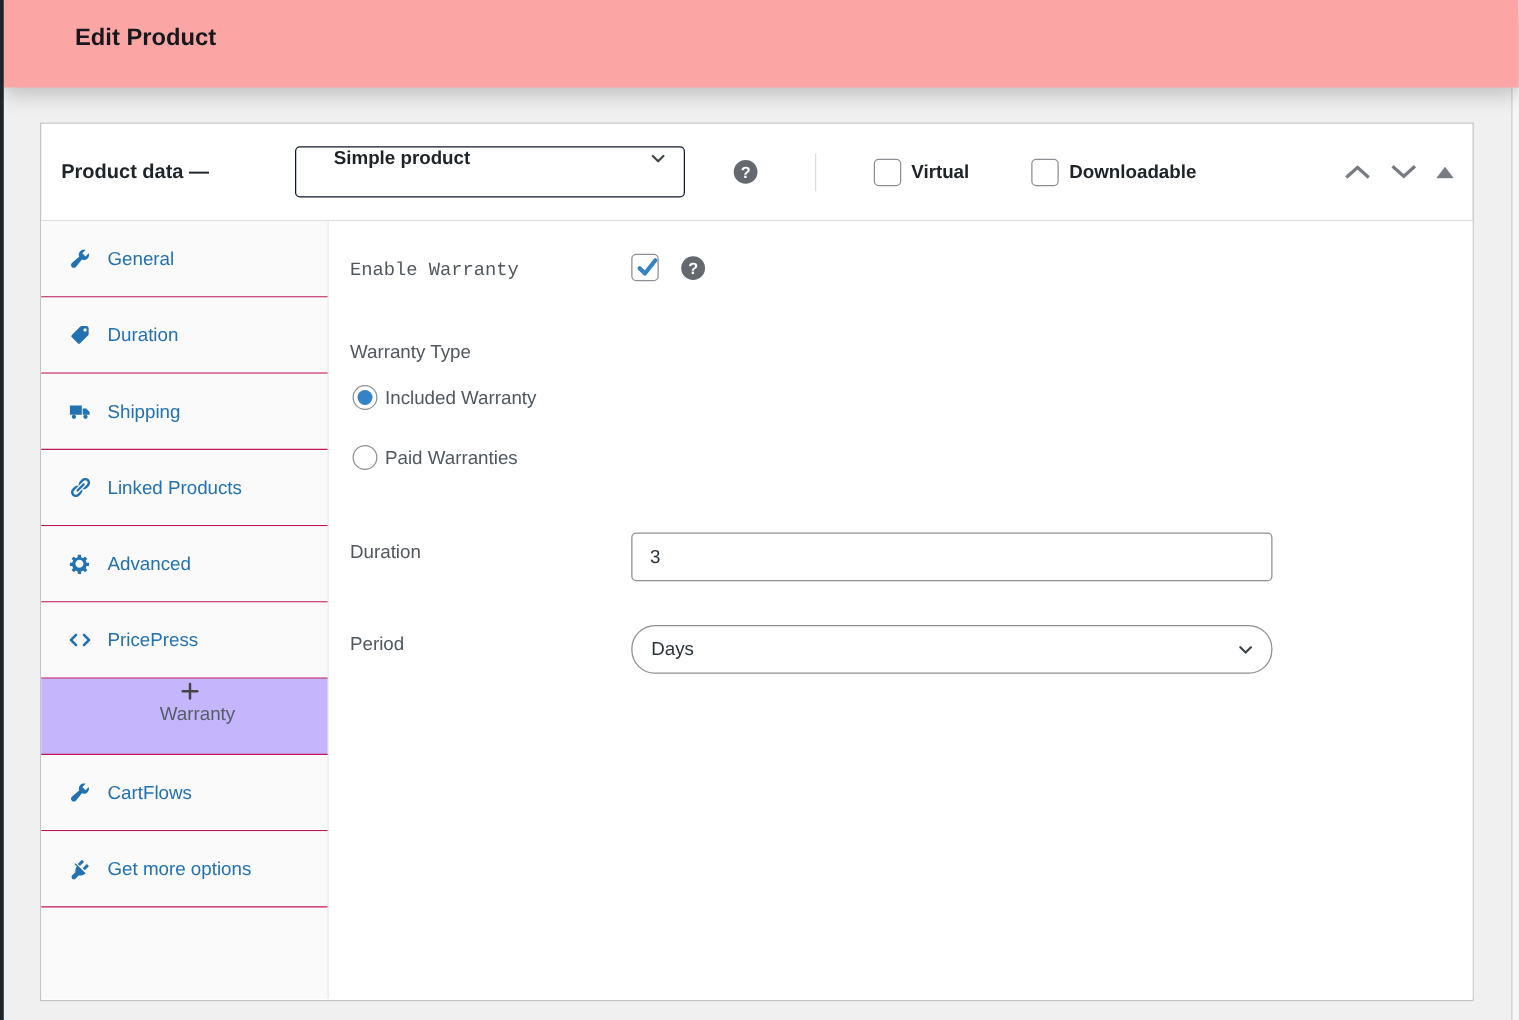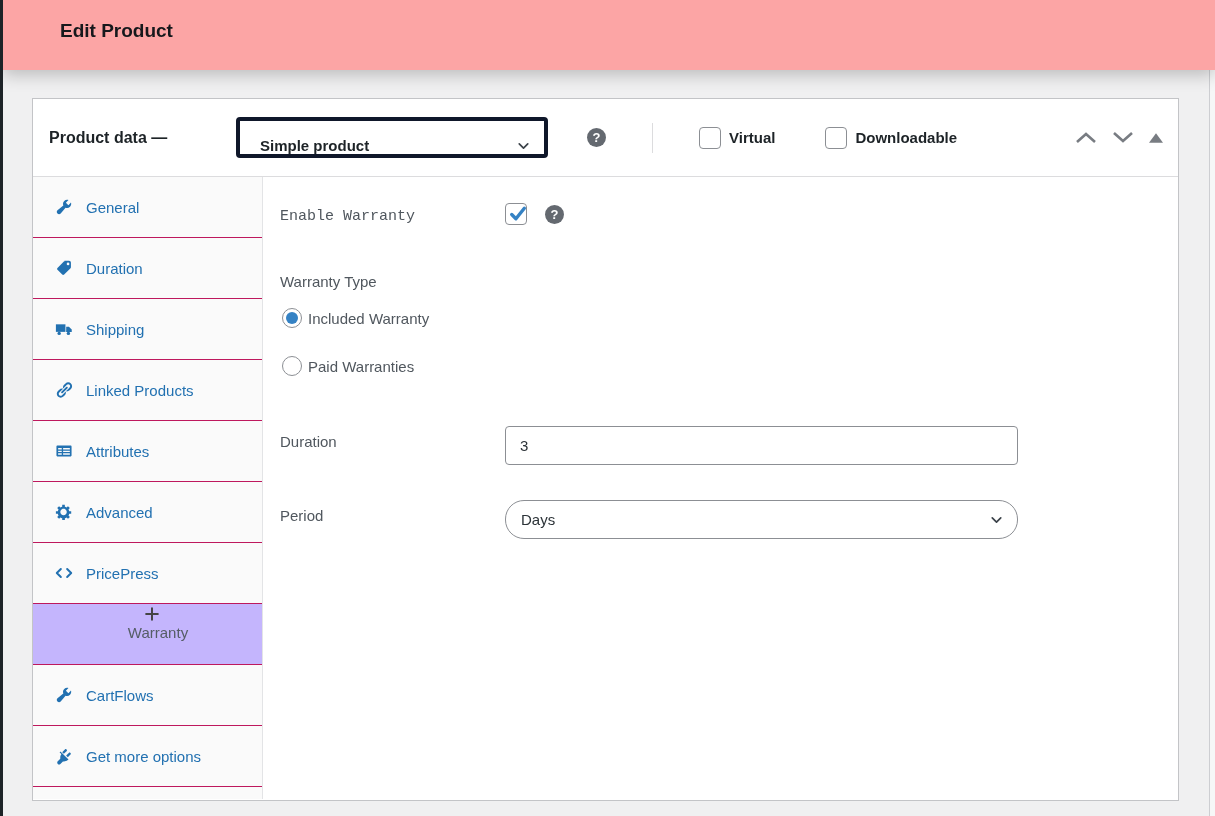--- a/index.html
+++ b/index.html
@@ -18,22 +18,22 @@
   .topbar .page-title { position:absolute; left:57px; top:20px; font-size:19px; font-weight:700; color:#16181c; }
   
   .scroll-strip { position:absolute; right:0; top:70px; width:6px; height:746px;
                   background:#f6f7f7; border-left:1px solid #cdced2; z-index:10; }
   
   .metabox { position:absolute; left:32px; top:98px; width:1147px; height:703px;
              background:#fff; border:1px solid #c3c4c7; z-index:20; }
   
   .mb-header { height:78px; border-bottom:1px solid #dcdcde; display:flex; align-items:center;gap:20px; }
   .mb-title { flex:none; width:167px; margin-left:16px; font-size:16px; font-weight:700; color:#1d2327; }
-  .type-select { flex:none; width:312px; height:41px; border:4px solid #0f172a; border-radius:4px; background:#fff;
-                 display:flex; align-items:flex-end; justify-content:space-between; padding:0 12px 0 20px;
+  .type-select { flex:none; width:312px; height:41px; border:1px solid #0f172a; border-radius:4px; background:#fff;
+                 display:flex; align-items:flex-start; justify-content:space-between; padding:0 12px 0 30px;
                  font-size:15px; font-weight:600; color:#1d2327; cursor:pointer; }
   .help-badge { flex:none; width:19px; height:19px; border-radius:50%; background:#646970; color:#fff;
                 font-size:13px; font-weight:700; display:flex; align-items:center; justify-content:center;
                 margin-left:19px; cursor:pointer; }
   .v-divider { flex:none; width:1px; height:30px; background:#dcdcde; margin-left:26px; }
   .hdr-check { display:flex; align-items:center; margin-left:26px; cursor:pointer; }
   .hdr-check + .hdr-check { margin-left:30px; }
   .wp-checkbox { width:22px; height:22px; border:1px solid #8c8f94; border-radius:4px; background:#fff; position:relative; }
   .wp-checkbox.checked svg { position:absolute; left:1px; top:-1px; width:21px; height:21px; }
   .hdr-check .cb-label { margin-left:8px; font-size:15px; font-weight:600; color:#1d2327; }
@@ -156,28 +156,20 @@
         <span class="ticon">
             <svg viewBox="0 0 20 20" fill="currentColor">
               <path d="M17.74 2.76c1.68 1.69 1.68 4.41 0 6.1l-1.53 1.52c-1.12 1.12-2.7 1.47-4.14 1.09l2.62-2.61 1.52-1.53c.84-.84.84-2.2 0-3.04-.84-.85-2.2-.85-3.04 0l-1.53 1.52-2.61 2.62c-.38-1.44-.03-3.02 1.09-4.14l1.52-1.53c1.69-1.68 4.41-1.68 6.1 0zM8.59 13.43l5.34-5.34c.42-.42.42-1.1 0-1.52-.44-.43-1.13-.39-1.53 0l-5.33 5.34c-.42.42-.42 1.1 0 1.52.44.43 1.13.39 1.52 0zm-.76 2.29 4.14-4.15c.38 1.44.03 3.02-1.09 4.14l-1.52 1.53c-1.69 1.68-4.41 1.68-6.1 0-1.68-1.68-1.68-4.42 0-6.1l1.53-1.52c1.12-1.12 2.7-1.47 4.14-1.09l-4.15 4.14c-.85.84-.85 2.2 0 3.04.84.85 2.2.85 3.05.01z"></path>
             </svg>
           </span>
         <span>Linked Products</span>
       </li>
       <li class="tab">
         <span class="ticon">
             <svg viewBox="0 0 20 20" fill="currentColor">
-              <path fill-rule="evenodd" d="M2.5 4h15c.5 0 .9.4.9.9v10.2c0 .5-.4.9-.9.9h-15c-.5 0-.9-.4-.9-.9V4.9c0-.5.4-.9.9-.9zm1 2.6v1.6h4V6.6h-4zm5.5 0v1.6h7.5V6.6H9zm-5.5 3v1.6h4V9.6h-4zm5.5 0v1.6h7.5V9.6H9zm-5.5 3v1.6h4v-1.6h-4zm5.5 0v1.6h7.5v-1.6H9z"></path>
-            </svg>
-          </span>
-        <span>Attributes</span>
-      </li>
-      <li class="tab">
-        <span class="ticon">
-            <svg viewBox="0 0 20 20" fill="currentColor">
               <path d="M18 12h-2.18c-.17.7-.44 1.35-.81 1.93l1.54 1.54-2.1 2.1-1.54-1.54c-.58.36-1.23.63-1.93.81V19H8v-2.18c-.7-.18-1.35-.45-1.93-.81l-1.54 1.54-2.12-2.12 1.54-1.54c-.36-.58-.63-1.23-.81-1.93H1V9.12h2.17c.16-.7.44-1.35.8-1.94L2.43 5.65l2.1-2.1L6.08 5.1c.58-.36 1.24-.64 1.92-.82V2h2.94v2.28c.68.18 1.32.45 1.9.8l1.55-1.52 2.1 2.1-1.52 1.52c.36.59.64 1.24.82 1.94h2.21V12zm-8.5 1.58c1.99 0 3.6-1.61 3.6-3.6s-1.61-3.6-3.6-3.6-3.6 1.61-3.6 3.6 1.61 3.6 3.6 3.6z"></path>
             </svg>
           </span>
         <span>Advanced</span>
       </li>
       <li class="tab">
         <span class="ticon">
             <svg viewBox="0 0 20 20" fill="none" stroke="currentColor" stroke-width="2.2" stroke-linecap="round" stroke-linejoin="round">
               <path d="M6.5 5.5 2 10l4.5 4.5"></path>
               <path d="M13.5 5.5 18 10l-4.5 4.5"></path>

